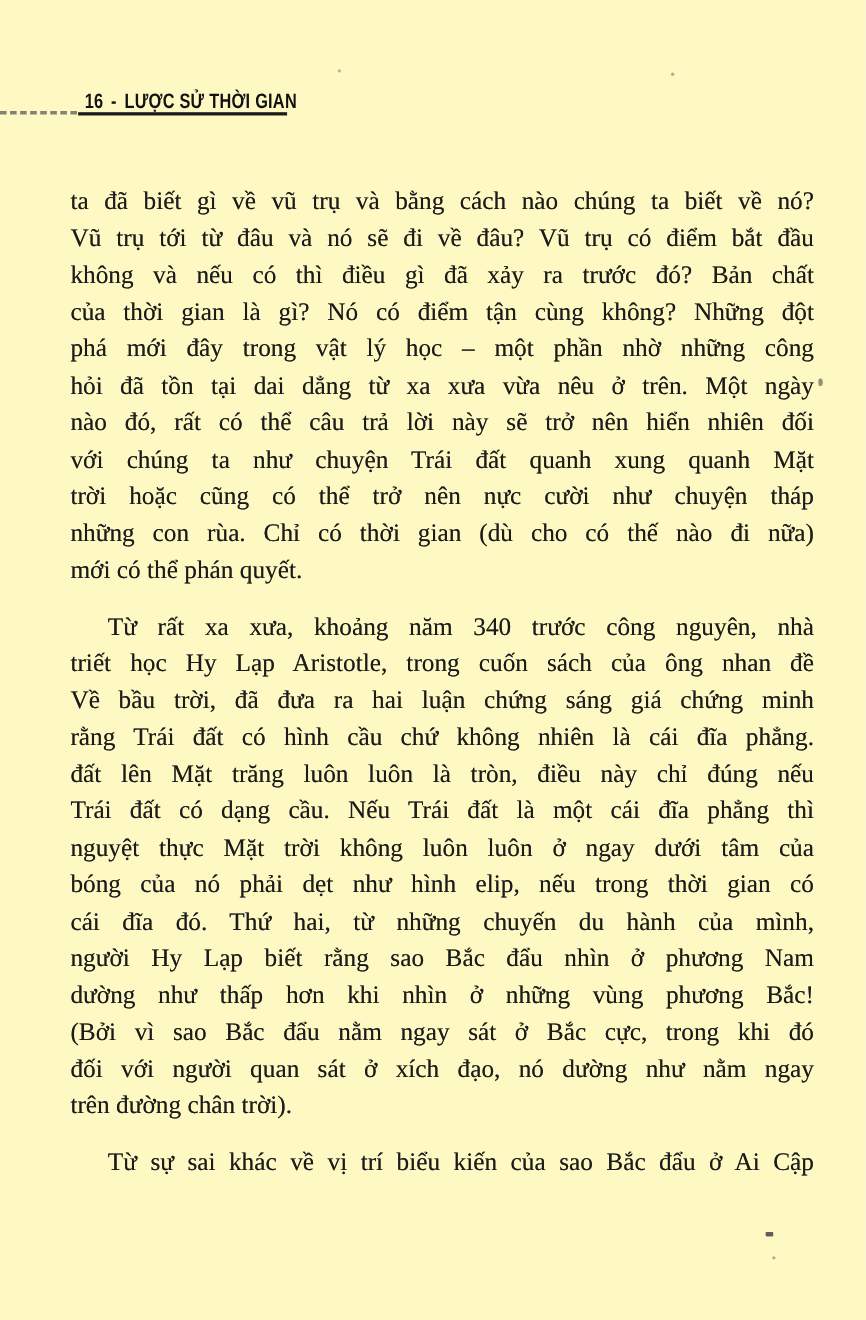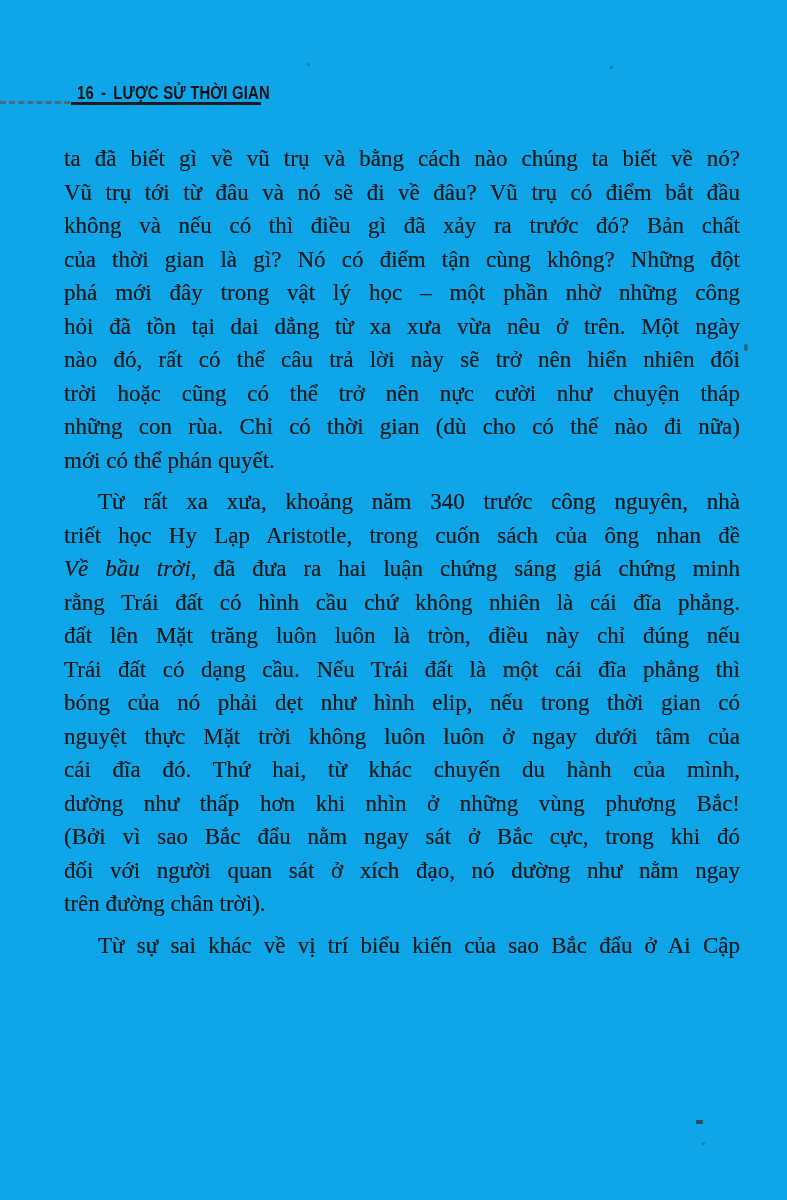--- a/index.html
+++ b/index.html
@@ -4,21 +4,21 @@
 <style>
   html, body { margin: 0; padding: 0; }
   body {
     width: 787px; height: 1200px;
     background: #f2f2f2;
     font-family: "Liberation Serif", "DejaVu Serif", serif;
   }
   .page {
     position: relative;
     width: 787px; height: 1200px;
-    background: #0ea5e9;
+    background: #fef9c3;
     overflow: hidden;
     color: #1b1b1b;
   }
 
   
   .header-dash {
     position: absolute;
     left: 0; top: 101px;
     width: 70px; height: 0;
     border-top: 3px dashed #5a5a5a;
@@ -40,34 +40,34 @@
     letter-spacing: .3px;
     color: #121212;
     transform: scaleX(0.78);
     transform-origin: left top;
   }
   .page-header .sep { margin: 0 9px; }
 
   
   .page-body {
     position: absolute;
-    left: 64px; top: 142px;
+    left: 64px; top: 166px;
     width: 676px;
     font-size: 23px;
     line-height: 33.5px;
     text-shadow: 0 0 .5px rgba(25,25,25,.65);
   }
-  .paragraph + .paragraph { margin-top: 8px; }
+  .paragraph + .paragraph { margin-top: 18px; }
   .text-line {
     text-align: justify;
     text-align-last: justify;
   }
   .text-line.no-justify { text-align-last: left; }
   .text-line.indent { padding-left: 34px; }
-  .italic { font-style: italic; }
+  .italic { }
 
   
   .speck {
     position: absolute;
     background: #3a3a3a;
     border-radius: 50%;
   }
   .speck.s1 { left: 744px; top: 344px; width: 4px; height: 7px; opacity: .55; border-radius: 40% 60% 60% 40%; }
   .speck.s2 { left: 610px; top: 66px;  width: 3px; height: 3px; opacity: .4; }
   .speck.s3 { left: 696px; top: 1120px; width: 7px; height: 4px; opacity: .8; border-radius: 1px; }
@@ -88,34 +88,36 @@
 
   <div class="page-body">
       <div class="paragraph">
         <div class="text-line"><span>ta đã biết gì về vũ trụ và bằng cách nào chúng ta biết về nó?</span></div>
         <div class="text-line"><span>Vũ trụ tới từ đâu và nó sẽ đi về đâu? Vũ trụ có điểm bắt đầu</span></div>
         <div class="text-line"><span>không và nếu có thì điều gì đã xảy ra trước đó? Bản chất</span></div>
         <div class="text-line"><span>của thời gian là gì? Nó có điểm tận cùng không? Những đột</span></div>
         <div class="text-line"><span>phá mới đây trong vật lý học – một phần nhờ những công</span></div>
         <div class="text-line"><span>hỏi đã tồn tại dai dẳng từ xa xưa vừa nêu ở trên. Một ngày</span></div>
         <div class="text-line"><span>nào đó, rất có thể câu trả lời này sẽ trở nên hiển nhiên đối</span></div>
+        <div class="text-line"><span>với chúng ta như chuyện Trái đất quanh xung quanh Mặt</span></div>
         <div class="text-line"><span>trời hoặc cũng có thể trở nên nực cười như chuyện tháp</span></div>
         <div class="text-line"><span>những con rùa. Chỉ có thời gian (dù cho có thế nào đi nữa)</span></div>
         <div class="text-line no-justify"><span>mới có thể phán quyết.</span></div>
       </div>
       <div class="paragraph">
         <div class="text-line indent"><span>Từ rất xa xưa, khoảng năm 340 trước công nguyên, nhà</span></div>
         <div class="text-line"><span>triết học Hy Lạp Aristotle, trong cuốn sách của ông nhan đề</span></div>
         <div class="text-line"><span class="italic">Về bầu trời,</span><span> đã đưa ra hai luận chứng sáng giá chứng minh</span></div>
         <div class="text-line"><span>rằng Trái đất có hình cầu chứ không nhiên là cái đĩa phẳng.</span></div>
         <div class="text-line"><span>đất lên Mặt trăng luôn luôn là tròn, điều này chỉ đúng nếu</span></div>
         <div class="text-line"><span>Trái đất có dạng cầu. Nếu Trái đất là một cái đĩa phẳng thì</span></div>
+        <div class="text-line"><span>nguyệt thực Mặt trời không luôn luôn ở ngay dưới tâm của</span></div>
         <div class="text-line"><span>bóng của nó phải dẹt như hình elip, nếu trong thời gian có</span></div>
-        <div class="text-line"><span>nguyệt thực Mặt trời không luôn luôn ở ngay dưới tâm của</span></div>
-        <div class="text-line"><span>cái đĩa đó. Thứ hai, từ khác chuyến du hành của mình,</span></div>
+        <div class="text-line"><span>cái đĩa đó. Thứ hai, từ những chuyến du hành của mình,</span></div>
+        <div class="text-line"><span>người Hy Lạp biết rằng sao Bắc đẩu nhìn ở phương Nam</span></div>
         <div class="text-line"><span>dường như thấp hơn khi nhìn ở những vùng phương Bắc!</span></div>
         <div class="text-line"><span>(Bởi vì sao Bắc đẩu nằm ngay sát ở Bắc cực, trong khi đó</span></div>
         <div class="text-line"><span>đối với người quan sát ở xích đạo, nó dường như nằm ngay</span></div>
         <div class="text-line no-justify"><span>trên đường chân trời).</span></div>
       </div>
       <div class="paragraph">
         <div class="text-line indent"><span>Từ sự sai khác về vị trí biểu kiến của sao Bắc đẩu ở Ai Cập</span></div>
       </div>
     </div>
 

